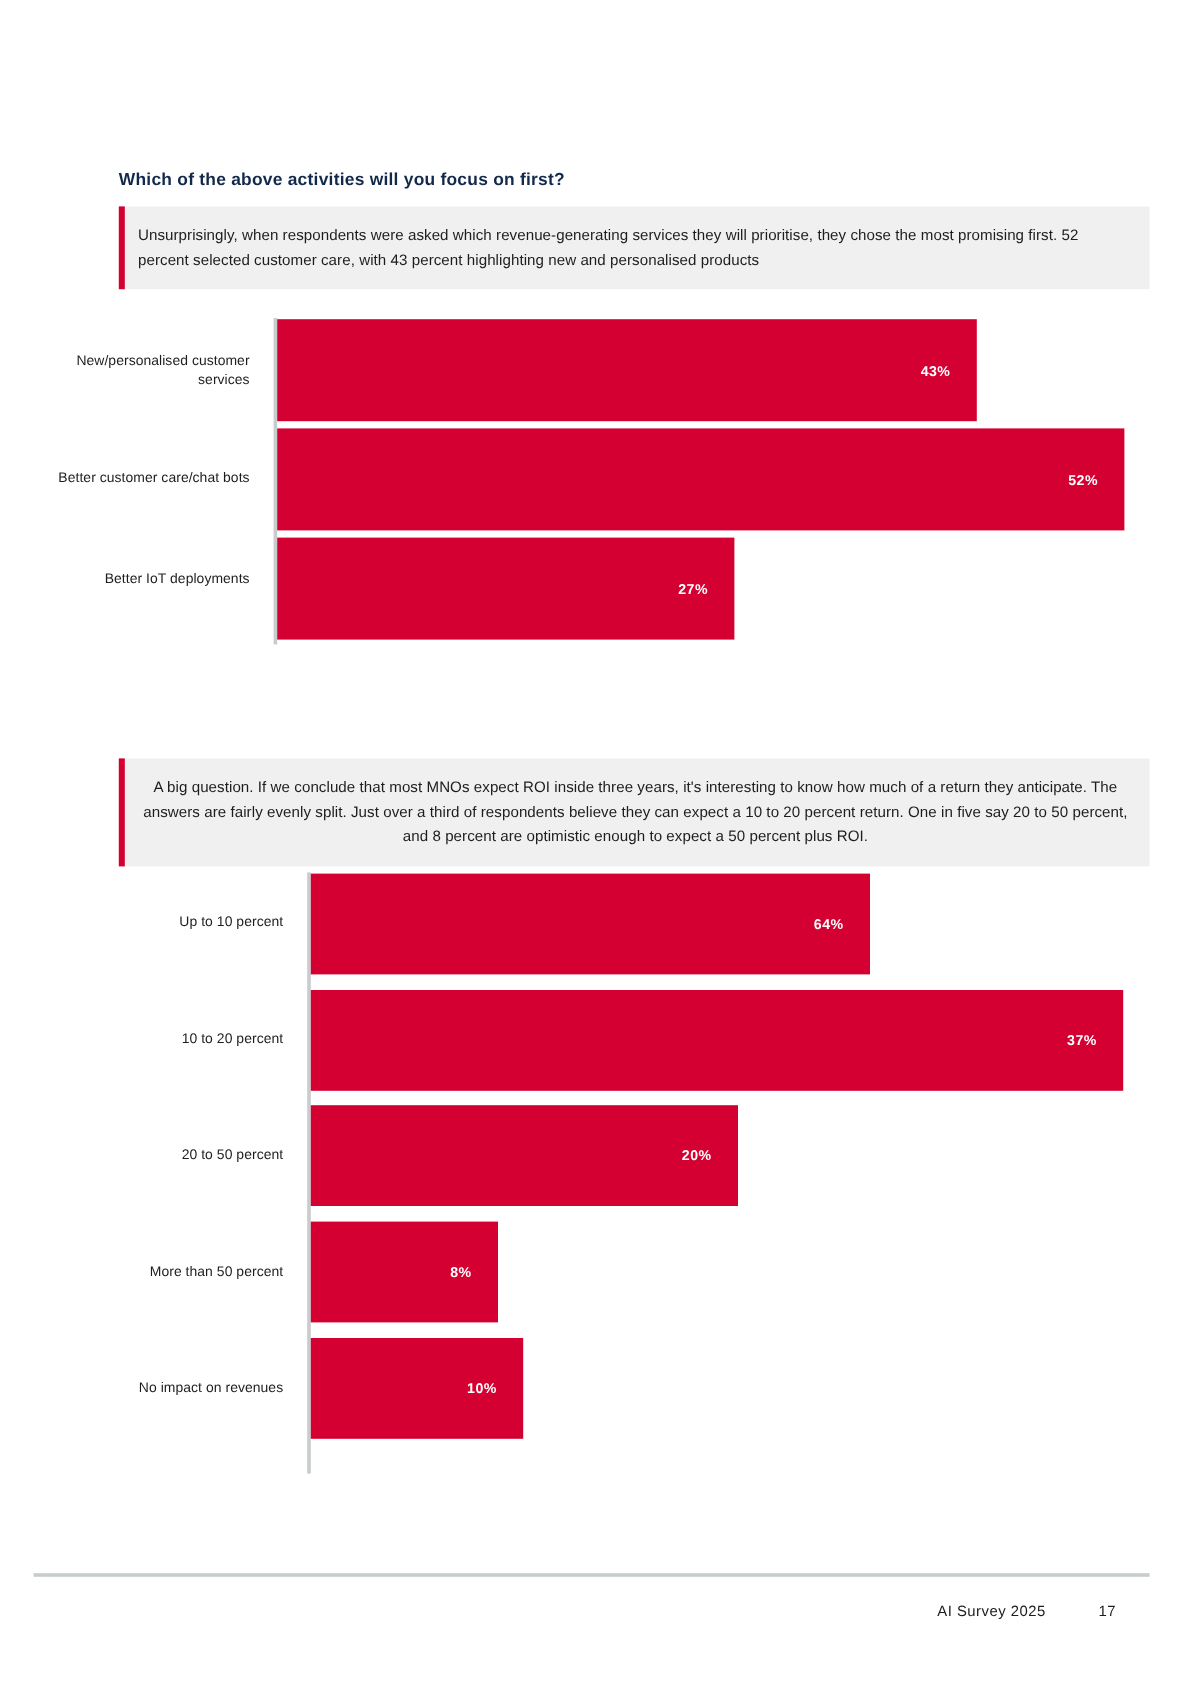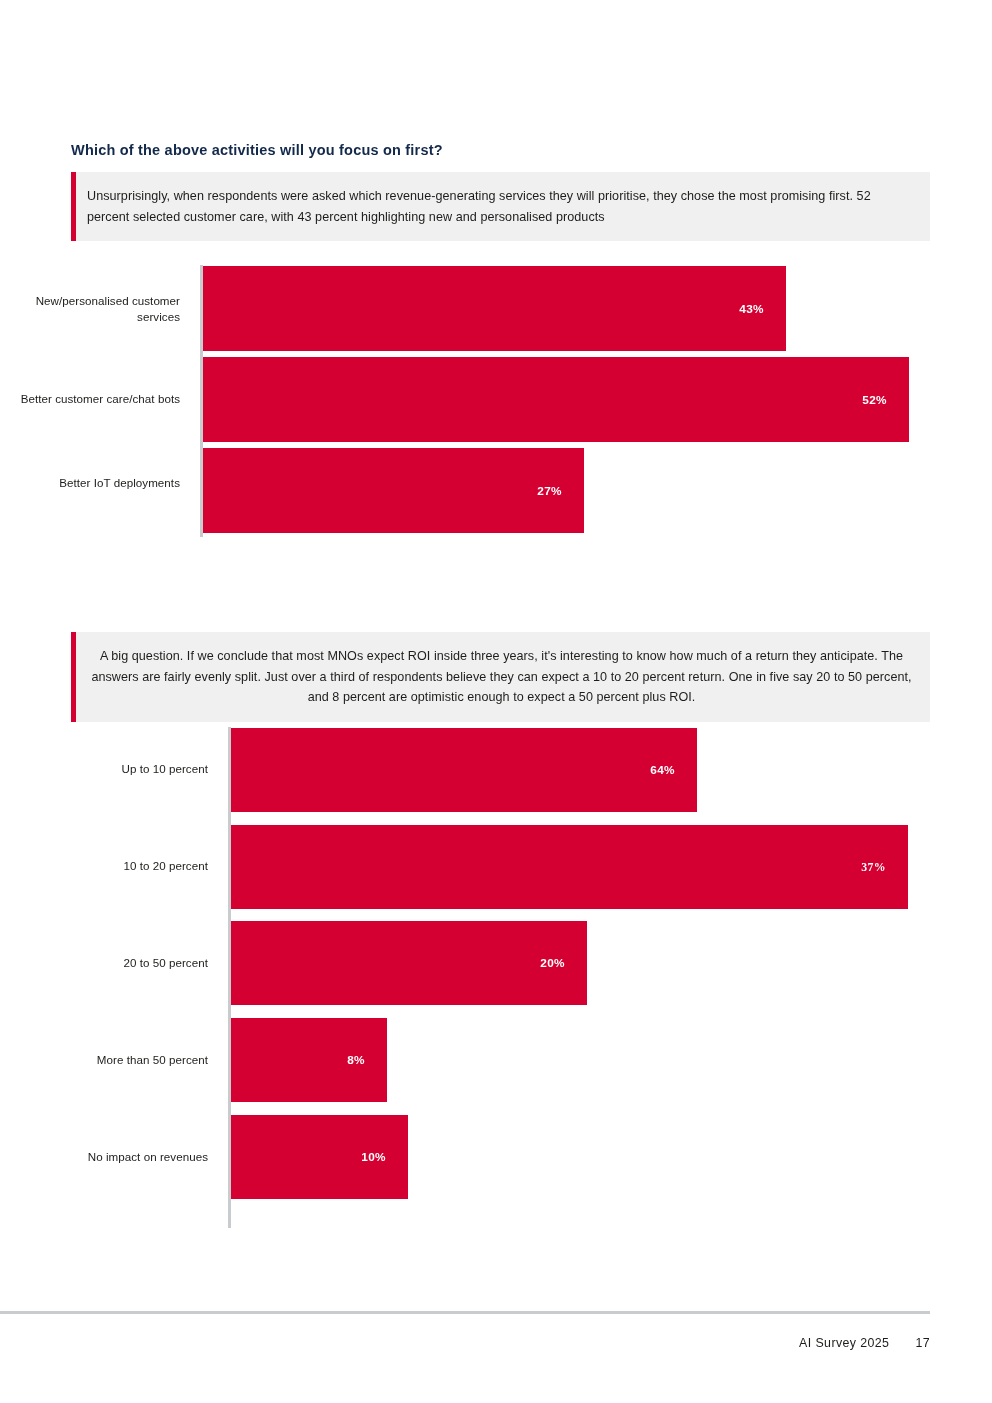--- a/index.html
+++ b/index.html
@@ -12,20 +12,21 @@
     background: #ffffff;
     font-family: "Liberation Sans", sans-serif;
     color: #1d1d1b;
     position: relative;
     overflow: hidden;
   }
 
   .page {
     position: absolute;
     inset: 0;
+    margin-left: 28px;
   }
 
   
   .section-heading {
     position: absolute;
     left: 71px;
     font-size: 14.5px;
     font-weight: bold;
     letter-spacing: 0.2px;
     color: #13294b;
@@ -97,21 +98,21 @@
   }
   .footer-text {
     position: absolute;
     top: 1336px;
     right: 62px;
     font-size: 12.4px;
     color: #1d1d1b;
     letter-spacing: 0.4px;
     display: flex;
     align-items: flex-start;
-    gap: 26px;
+    gap: 44px;
   }
   .footer-page {
     font-size: 12.4px;
   }
 </style>
 </head>
 <body>
 
 <div class="page">
 
@@ -149,21 +150,21 @@
   <div class="chart" id="chart2" style="left:0px; top:0px; width:992px; height:0px;">
 
     <div class="axis-line" style="left:228px; top:727px; height:501px;"></div>
 
     <div class="cat-label" style="left:40px; top:761px; width:168px;">Up to 10 percent</div>
     <div class="bar" style="left:231px; top:728px; width:466px; height:84px;">
       <span class="bar-value">64%</span>
     </div>
 
     <div class="cat-label" style="left:40px; top:858px; width:168px;">10 to 20 percent</div>
-    <div class="bar" style="left:231px; top:825px; width:677px; height:84px;font-family:Liberation Serif, serif;">
+    <div class="bar" style="left:231px; top:825px; width:677px; height:84px;">
       <span class="bar-value">37%</span>
     </div>
 
     <div class="cat-label" style="left:40px; top:955px; width:168px;">20 to 50 percent</div>
     <div class="bar" style="left:231px; top:921px; width:356px; height:84px;">
       <span class="bar-value">20%</span>
     </div>
 
     <div class="cat-label" style="left:40px; top:1052px; width:168px;">More than 50 percent</div>
     <div class="bar" style="left:231px; top:1018px; width:156px; height:84px;">

